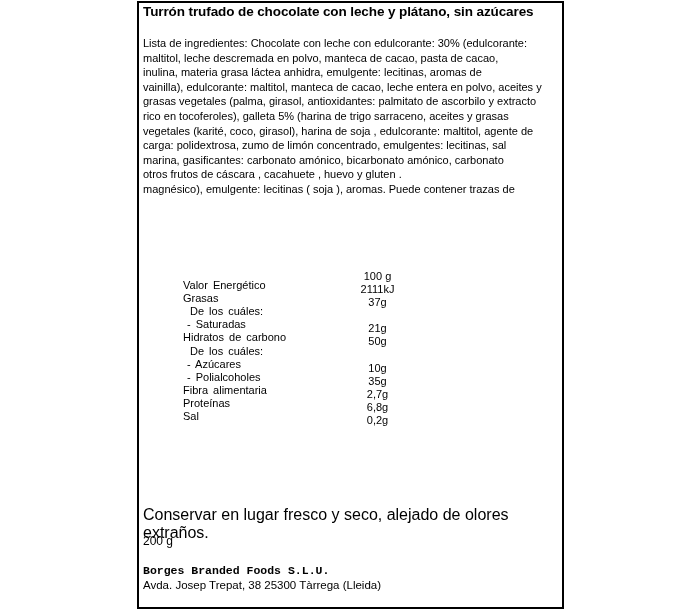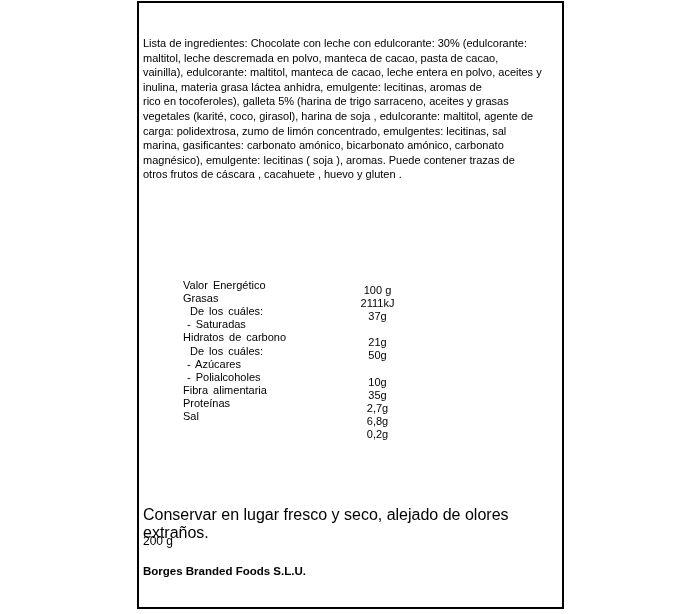--- a/index.html
+++ b/index.html
@@ -18,45 +18,47 @@
   .fit-line{white-space:nowrap;overflow:visible;}
   .fit-inner{display:inline-block;white-space:nowrap;transform-origin:left center;}
   .title{top:0;width:419px;font-size:13.5px;font-weight:bold;line-height:17.5px;letter-spacing:-0.1px;}
   .ingredients{top:33px;width:402px;font-size:11px;line-height:14.6px;}
   .ingredients .b{font-weight:normal;}
   .nutrition{top:263px;width:300px;font-size:11px;line-height:13.1px;word-spacing:2px;}
   .nrow{position:relative;}
   .nlab{display:inline-block;margin-left:40px;}
   .nlab.ind1{padding-left:7px;}
   .nlab.ind2{padding-left:4px;}
-  .nval{position:absolute;left:202px;top:18px;width:65px;text-align:center;word-spacing:0;}
+  .nval{position:absolute;left:202px;top:4px;width:65px;text-align:center;word-spacing:0;}
   .storage{top:503px;width:410px;font-size:16px;}
   .weight{top:531px;font-size:12px;font-weight:normal;}
   .company{top:561px;width:410px;font-size:11.5px;line-height:14px;}
-  .company .name{font-weight:bold;}
+  .company .name{font-weight:bold;font-family:Liberation Mono, monospace;}
 </style>
 </head>
 <body style="--text-color: #000000; --border-color: #000000; --bg-color: #ffffff;">
 
 <div class="sheet">
 
   <div class="abs title">
+      <div class="fit-line"><span class="fit-inner">Turrón trufado de chocolate con leche y plátano, sin azúcares</span></div>
     </div>
 
   <div class="abs ingredients">
       <div class="fit-line"><span class="fit-inner"><span>Lista de ingredientes: Chocolate con leche con edulcorante: 30% (edulcorante:</span></span></div>
       <div class="fit-line"><span class="fit-inner"><span>maltitol, </span><span class="b">leche</span><span> descremada en polvo, manteca de cacao, pasta de cacao,</span></span></div>
+      <div class="fit-line"><span class="fit-inner"><span>inulina, materia grasa </span><span class="b">láctea</span><span> anhidra, emulgente: lecitinas, aromas de</span></span></div>
       <div class="fit-line"><span class="fit-inner"><span>vainilla), edulcorante: maltitol, manteca de cacao, </span><span class="b">leche</span><span> entera en polvo, aceites y</span></span></div>
-      <div class="fit-line"><span class="fit-inner"><span>inulina, materia grasa </span><span class="b">láctea</span><span> anhidra, emulgente: lecitinas, aromas de</span></span></div>
+      <div class="fit-line"><span class="fit-inner"><span>grasas vegetales (palma, girasol, antioxidantes: palmitato de ascorbilo y extracto</span></span></div>
       <div class="fit-line"><span class="fit-inner"><span>rico en tocoferoles), galleta 5% (harina de trigo sarraceno, aceites y grasas</span></span></div>
       <div class="fit-line"><span class="fit-inner"><span>vegetales (karité, coco, girasol), harina de </span><span class="b">soja</span><span> , edulcorante: maltitol, agente de</span></span></div>
       <div class="fit-line"><span class="fit-inner"><span>carga: polidextrosa, zumo de limón concentrado, emulgentes: lecitinas, sal</span></span></div>
       <div class="fit-line"><span class="fit-inner"><span>marina, gasificantes: carbonato amónico, bicarbonato amónico, carbonato</span></span></div>
+      <div class="fit-line"><span class="fit-inner"><span class="b">otros frutos de cáscara</span><span> , </span><span class="b">cacahuete</span><span> , </span><span class="b">huevo</span><span> y </span><span class="b">gluten</span><span> .</span></span></div>
       <div class="fit-line"><span class="fit-inner"><span>magnésico), emulgente: lecitinas ( </span><span class="b">soja</span><span> ), aromas. Puede contener trazas de</span></span></div>
-      <div class="fit-line"><span class="fit-inner"><span class="b">otros frutos de cáscara</span><span> , </span><span class="b">cacahuete</span><span> , </span><span class="b">huevo</span><span> y </span><span class="b">gluten</span><span> .</span></span></div>
     </div>
 
   <div class="abs nutrition">
     <div class="nrow">
       <span class="nlab"></span>
       <span class="nval">100 g</span>
     </div>
     <div>
         <div class="nrow"><span class="nlab ind0">Valor Energético</span><span class="nval">2111kJ</span></div>
         <div class="nrow"><span class="nlab ind0">Grasas</span><span class="nval">37g</span></div>
@@ -71,15 +73,16 @@
         <div class="nrow"><span class="nlab ind0">Sal</span><span class="nval">0,2g</span></div>
       </div>
   </div>
 
   <div class="abs storage">Conservar en lugar fresco y seco, alejado de olores extraños.</div>
 
   <div class="abs weight">200 g</div>
 
   <div class="abs company">
     <div class="name">Borges Branded Foods S.L.U.</div>
+    <div>Avda. Josep Trepat, 38 25300 Tàrrega (Lleida)</div>
   </div>
 
 </div>
 
 </body></html>

